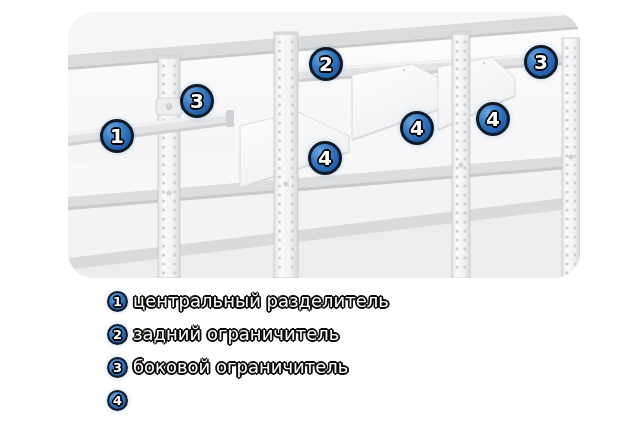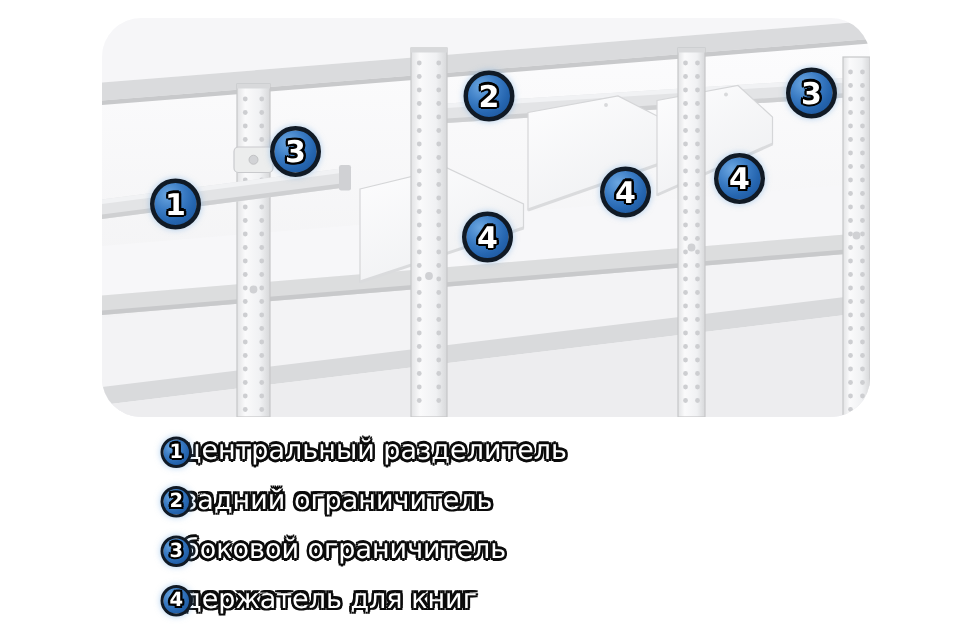--- a/index.html
+++ b/index.html
@@ -23,21 +23,21 @@
     font-weight:bold;
     box-shadow:0 0 4px rgba(110,170,225,0.55);
     text-shadow:-1.3px -1.3px 0 #000,1.3px -1.3px 0 #000,-1.3px 1.3px 0 #000,1.3px 1.3px 0 #000,0 -1.6px 0 #000,0 1.6px 0 #000,-1.6px 0 0 #000,1.6px 0 0 #000;
   }
   .badge.lg{width:28px;height:28px;font-size:20px;}
   .badge.sm{width:17px;height:17px;font-size:13px;border-width:2.5px;flex:0 0 auto;}
   
   .legend{position:absolute;left:107px;top:290px;}
   .legend-row{display:flex;align-items:center;height:22px;margin-bottom:11px;}
   .legend-label{
-    margin-left:15px;font-size:18px;line-height:22px;color:#ffffff;
+    margin-left:26px;font-size:18px;line-height:22px;color:#ffffff;
     text-shadow:-1.4px -1.4px 0 #0b0b0b,1.4px -1.4px 0 #0b0b0b,-1.4px 1.4px 0 #0b0b0b,1.4px 1.4px 0 #0b0b0b,0 -1.7px 0 #0b0b0b,0 1.7px 0 #0b0b0b,-1.7px 0 0 #0b0b0b,1.7px 0 0 #0b0b0b;
     white-space:nowrap;
   }
 </style>
 </head>
 <body>
 
 <div class="canvas">
 
   <div class="shelf-img">
@@ -387,17 +387,16 @@
     <div class="legend-row">
       <div class="badge sm">
         <span>3</span>
       </div>
       <div class="legend-label">боковой ограничитель</div>
     </div>
     <div class="legend-row">
       <div class="badge sm">
         <span>4</span>
       </div>
-      <div class="legend-label">держатель для книг</div>
     </div>
   </div>
 
 </div>
 
 </body></html>

